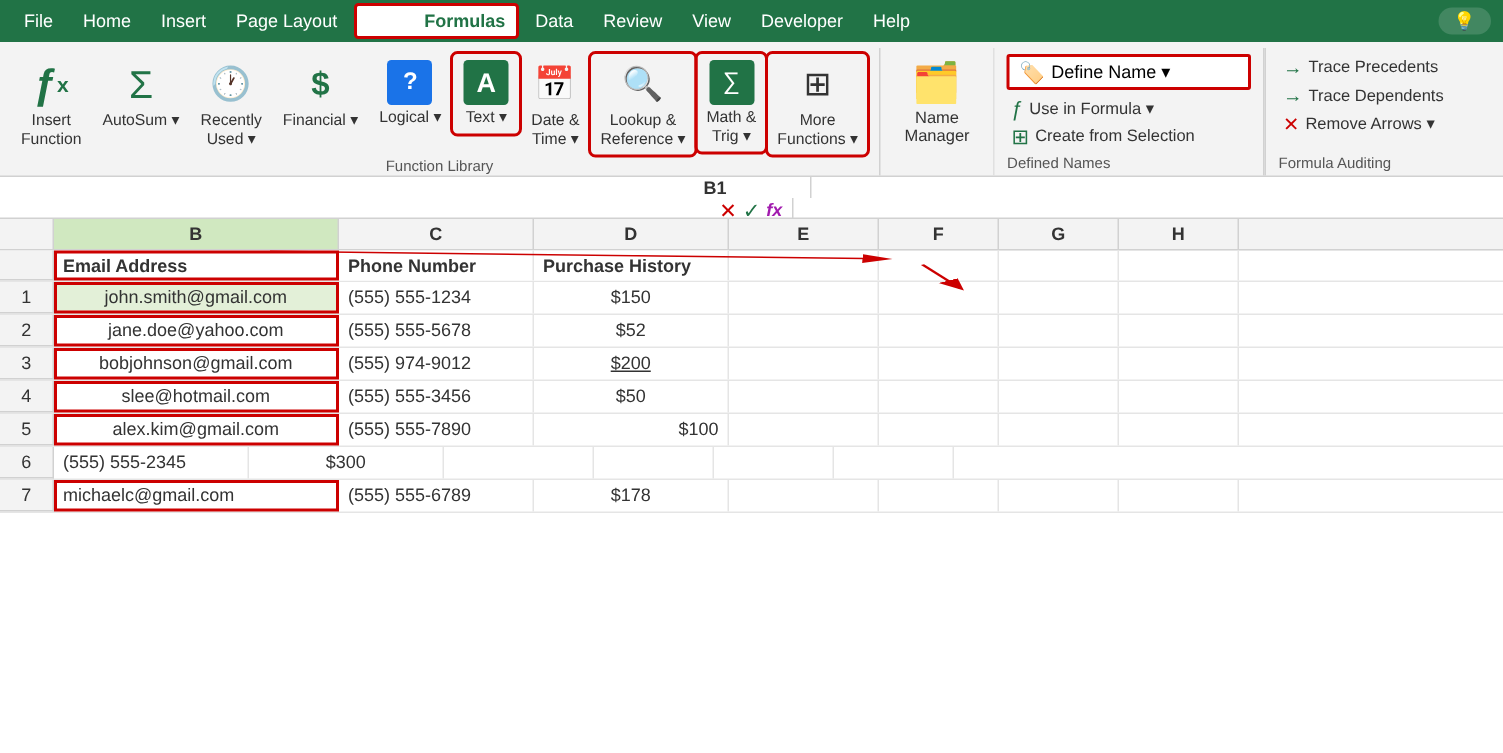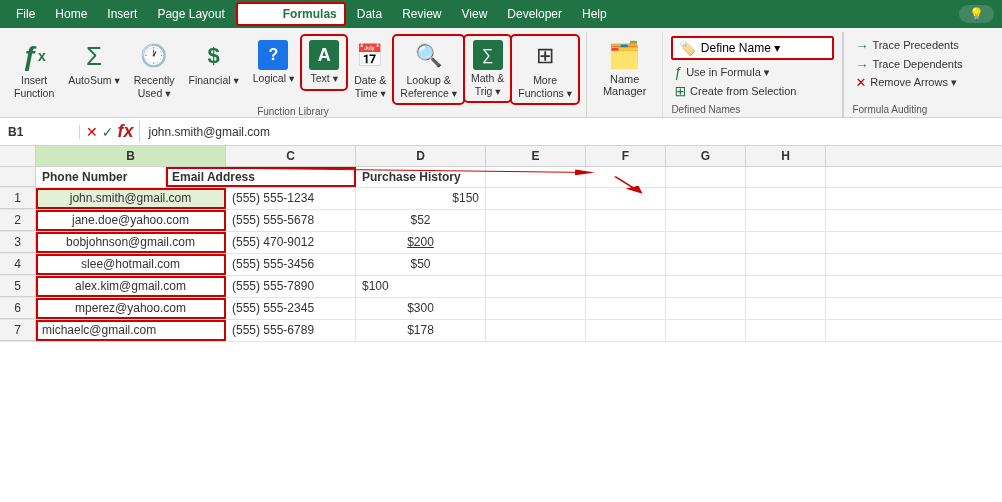--- a/index.html
+++ b/index.html
@@ -164,40 +164,41 @@
     }
     .aud-icon { font-size: 13px; color: #217346; }
 
     
     .formula-bar {
       display: flex;
       align-items: center;
       height: 28px;
       border-bottom: 1px solid #d1d1d1;
       background: #fff;
+      flex-direction: column;
     }
     .cell-ref {
       width: 80px;
       border-right: 1px solid #d1d1d1;
       padding: 0 8px;
       font-size: 12px;
       font-weight: 600;
       color: #333;
     }
     .formula-tools {
       display: flex;
       align-items: center;
       padding: 0 6px;
       gap: 4px;
       border-right: 1px solid #d1d1d1;
     }
     .fx-symbol {
       font-style: italic;
-      color: #b91c1c;
-      font-size: 18px;
+      color: #a21caf;
+      font-size: 12px;
       font-weight: bold;
     }
     .formula-input {
       flex: 1;
       padding: 0 8px;
       font-size: 12px;
       color: #333;
       border: none;
       outline: none;
       background: #fff;
@@ -419,55 +420,55 @@
     <div class="col-header col-c">C</div>
     <div class="col-header col-d">D</div>
     <div class="col-header col-e">E</div>
     <div class="col-header col-f">F</div>
     <div class="col-header col-g">G</div>
     <div class="col-header col-h">H</div>
   </div>
 
   <div class="grid-row">
     <div class="row-header col-a"></div>
+    <div class="grid-cell col-b header-cell" style="outline: 2px solid #cc0000; outline-offset: -2px;">Email Address</div>
     <div class="grid-cell col-c header-cell">Phone Number</div>
-    <div class="grid-cell col-b header-cell" style="outline: 2px solid #cc0000; outline-offset: -2px;">Email Address</div>
     <div class="grid-cell col-d header-cell">Purchase History</div>
     <div class="grid-cell col-e"></div>
     <div class="grid-cell col-f"></div>
     <div class="grid-cell col-g"></div>
     <div class="grid-cell col-h"></div>
   </div>
 
   <div class="grid-row">
     <div class="row-header col-a">1</div>
     <div class="grid-cell col-b selected" style="text-align:center; outline: 2px solid #cc0000; outline-offset: -2px;">john.smith@gmail.com</div>
     <div class="grid-cell col-c">(555) 555-1234</div>
-    <div class="grid-cell col-d" style="text-align:right;">$150</div>
+    <div class="grid-cell col-d" style="text-align:center;">$150</div>
     <div class="grid-cell col-e"></div>
     <div class="grid-cell col-f"></div>
     <div class="grid-cell col-g"></div>
     <div class="grid-cell col-h"></div>
   </div>
 
   <div class="grid-row">
     <div class="row-header col-a">2</div>
     <div class="grid-cell col-b" style="text-align:center; outline: 2px solid #cc0000; outline-offset: -2px;">jane.doe@yahoo.com</div>
     <div class="grid-cell col-c">(555) 555-5678</div>
     <div class="grid-cell col-d" style="text-align:center;">$52</div>
     <div class="grid-cell col-e"></div>
     <div class="grid-cell col-f"></div>
     <div class="grid-cell col-g"></div>
     <div class="grid-cell col-h"></div>
   </div>
 
   <div class="grid-row">
     <div class="row-header col-a">3</div>
     <div class="grid-cell col-b" style="text-align:center; outline: 2px solid #cc0000; outline-offset: -2px;">bobjohnson@gmail.com</div>
-    <div class="grid-cell col-c">(555) 470-9012</div>
+    <div class="grid-cell col-c">(555) 974-9012</div>
     <div class="grid-cell col-d" style="text-align:center;text-decoration:underline;">$200</div>
     <div class="grid-cell col-e"></div>
     <div class="grid-cell col-f"></div>
     <div class="grid-cell col-g"></div>
     <div class="grid-cell col-h"></div>
   </div>
 
   <div class="grid-row">
     <div class="row-header col-a">4</div>
     <div class="grid-cell col-b" style="text-align:center; outline: 2px solid #cc0000; outline-offset: -2px;">slee@hotmail.com</div>
@@ -476,30 +477,29 @@
     <div class="grid-cell col-e"></div>
     <div class="grid-cell col-f"></div>
     <div class="grid-cell col-g"></div>
     <div class="grid-cell col-h"></div>
   </div>
 
   <div class="grid-row">
     <div class="row-header col-a">5</div>
     <div class="grid-cell col-b" style="text-align:center; outline: 2px solid #cc0000; outline-offset: -2px;">alex.kim@gmail.com</div>
     <div class="grid-cell col-c">(555) 555-7890</div>
-    <div class="grid-cell col-d" style="text-align:left;">$100</div>
+    <div class="grid-cell col-d" style="text-align:right;">$100</div>
     <div class="grid-cell col-e"></div>
     <div class="grid-cell col-f"></div>
     <div class="grid-cell col-g"></div>
     <div class="grid-cell col-h"></div>
   </div>
 
   <div class="grid-row">
     <div class="row-header col-a">6</div>
-    <div class="grid-cell col-b" style="text-align:center; outline: 2px solid #cc0000; outline-offset: -2px;">mperez@yahoo.com</div>
     <div class="grid-cell col-c">(555) 555-2345</div>
     <div class="grid-cell col-d" style="text-align:center;">$300</div>
     <div class="grid-cell col-e"></div>
     <div class="grid-cell col-f"></div>
     <div class="grid-cell col-g"></div>
     <div class="grid-cell col-h"></div>
   </div>
 
   <div class="grid-row">
     <div class="row-header col-a">7</div>

